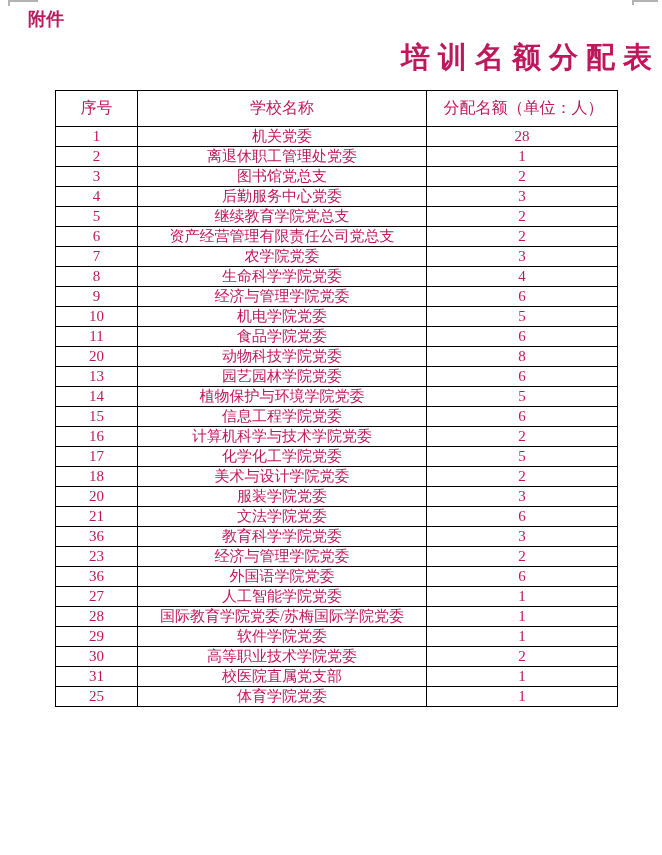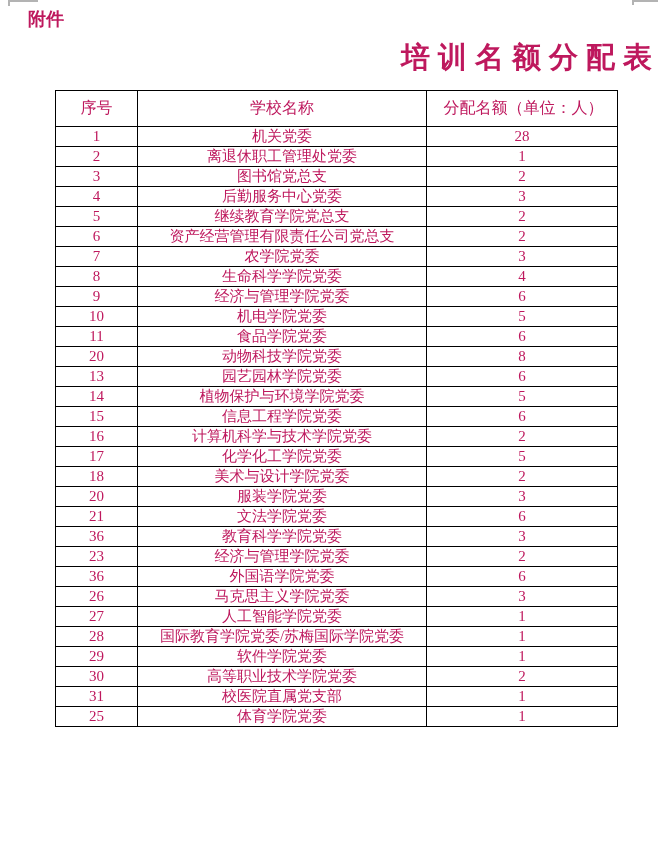--- a/index.html
+++ b/index.html
@@ -215,25 +215,20 @@
       <td>23</td>
       <td>经济与管理学院党委</td>
       <td>2</td>
     </tr>
         <tr>
       <td>36</td>
       <td>外国语学院党委</td>
       <td>6</td>
     </tr>
         <tr>
-      <td>26</td>
-      <td>马克思主义学院党委</td>
-      <td>3</td>
-    </tr>
-        <tr>
       <td>27</td>
       <td>人工智能学院党委</td>
       <td>1</td>
     </tr>
         <tr>
       <td>28</td>
       <td>国际教育学院党委/苏梅国际学院党委</td>
       <td>1</td>
     </tr>
         <tr>

